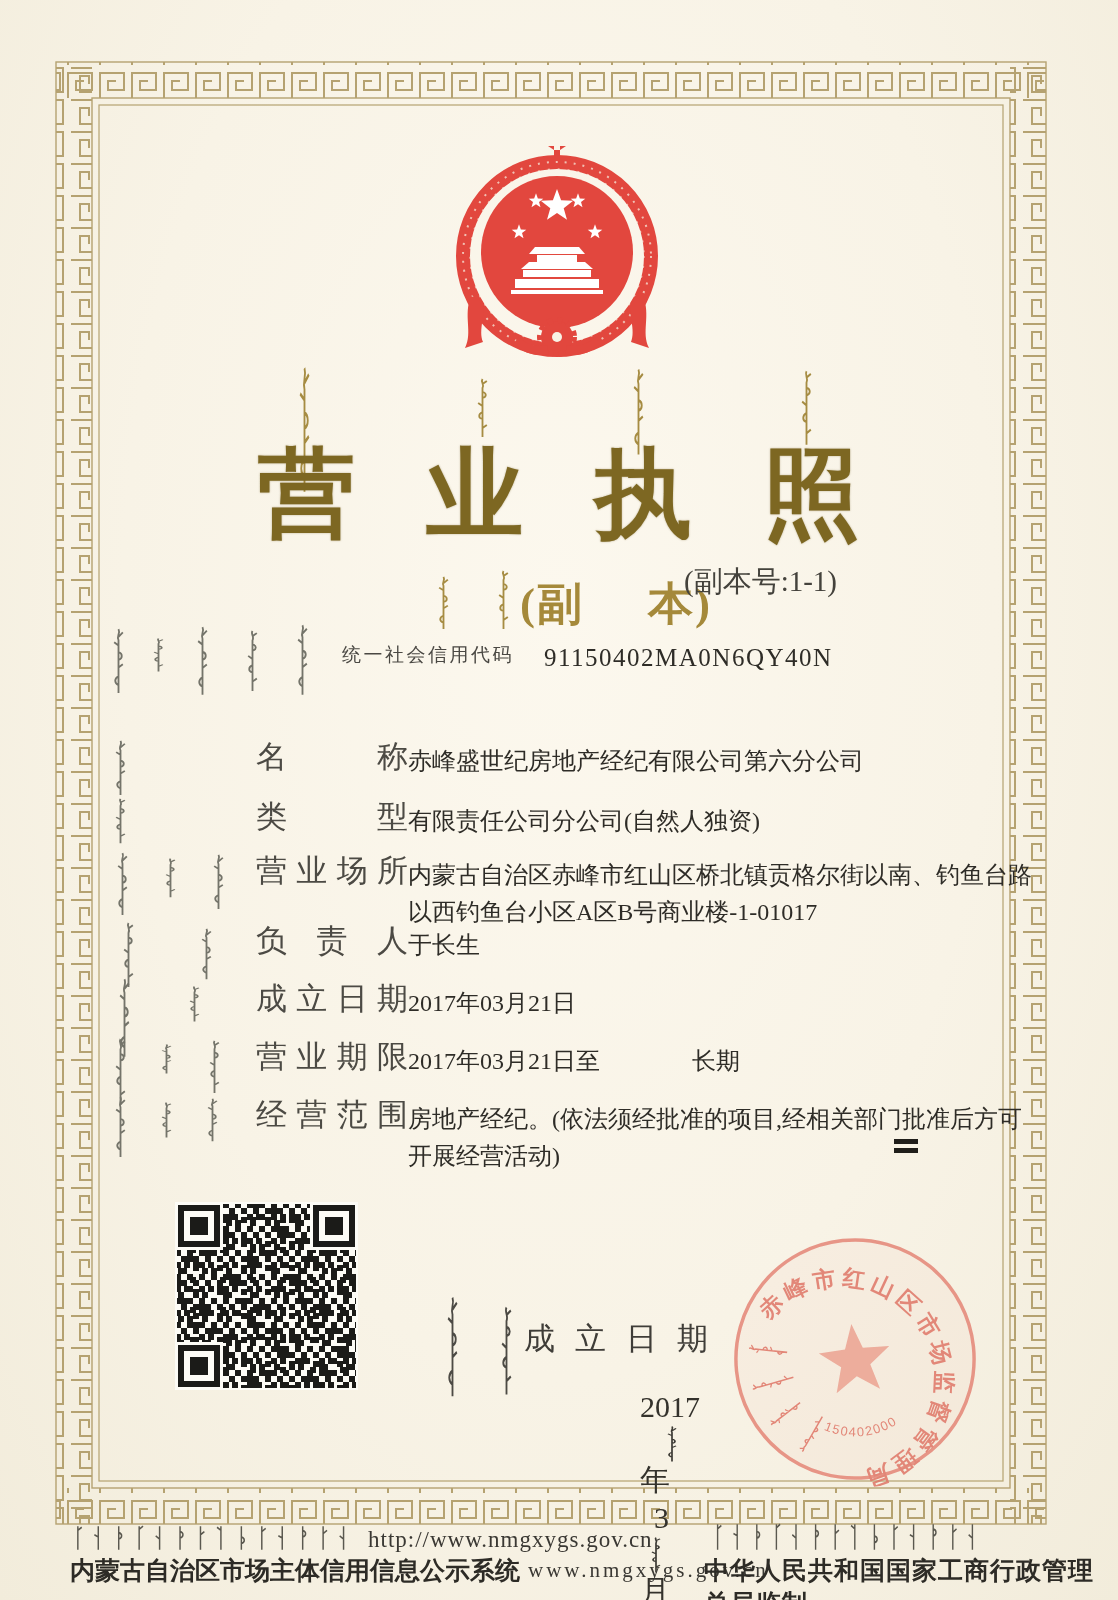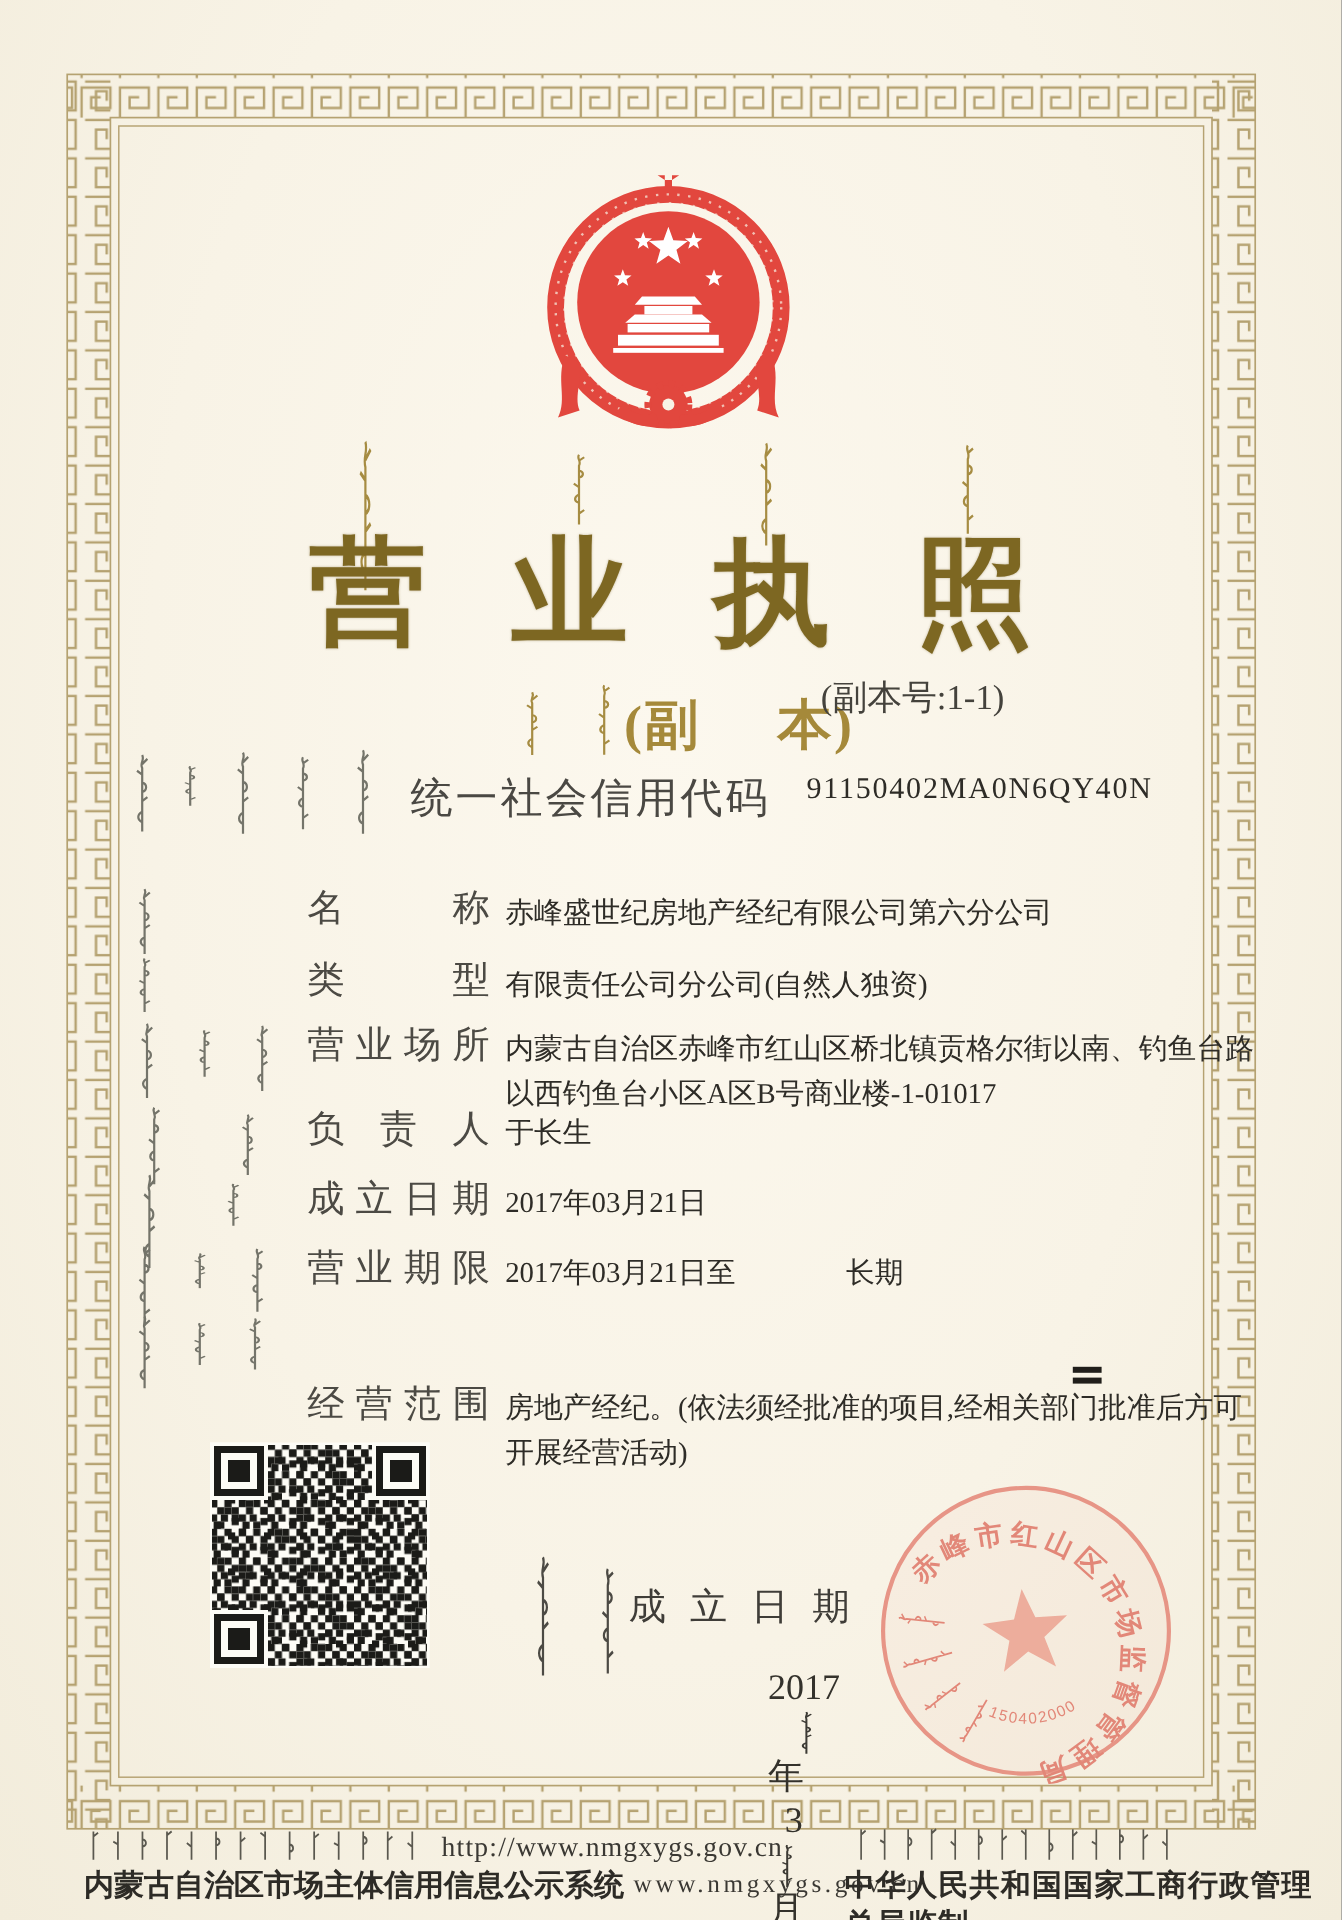--- a/index.html
+++ b/index.html
@@ -9,25 +9,25 @@
   svg.abs{position:absolute;}
   .mg{position:absolute;width:13px;color:#74746a;}
   .mg.gold{color:#a68c42;}
   .mg.dark{color:#4c4a44;}
   .title-row{position:absolute;left:258px;top:444px;width:602px;display:flex;justify-content:space-between;}
   .title-row span{font-size:97px;line-height:1.05;font-weight:bold;color:#7d6722;
                   text-shadow:0 0 2px rgba(104,82,24,.45);}
   .copy-gold{position:absolute;font-size:45px;color:#a5893a;font-weight:bold;letter-spacing:2px;}
   .copy-num{position:absolute;left:684px;top:562px;font-size:29px;color:#44423c;}
   .credit-row{position:absolute;left:342px;top:642px;display:flex;align-items:flex-start;}
-  .credit-row .clbl{font-size:35px;letter-spacing:2.5px;color:#4a4843;}
+  .credit-row .clbl{font-size:19px;letter-spacing:2.5px;color:#4a4843;}
   .credit-row .cval{margin-left:30px;padding-top:2px;font-size:25px;letter-spacing:1.5px;color:#2e2c27;}
   .frow{position:absolute;left:256px;display:flex;align-items:flex-start;}
   .lbl{width:152px;flex:none;font-size:31px;color:#4c4a44;text-align:justify;text-align-last:justify;text-justify:inter-character;line-height:1.2;}
-  .val{margin-left:13px;width:630px;font-size:24px;line-height:37px;color:#2e2c27;padding-top:5px;}
+  .val{width:630px;font-size:24px;line-height:37px;color:#2e2c27;padding-top:5px;}
   .val .extra{margin-left:92px;}
   .reg-label{position:absolute;left:524px;top:1318px;font-size:31px;letter-spacing:20px;color:#3f3d38;}
   .date-row{position:absolute;left:640px;top:1390px;font-size:30px;color:#34322c;display:flex;align-items:flex-start;flex-direction:column;}
   .date-row .img{display:inline-block;width:12px;height:36px;position:relative;top:2px;}
   .ditto{position:absolute;left:894px;top:1139px;}
   .ditto i{display:block;width:24px;height:5px;background:#201e1a;margin-bottom:4px;}
   .footer-url{position:absolute;left:368px;top:1527px;font-size:23px;letter-spacing:1px;color:#3a3833;text-align:right;}
   .footer-l2{position:absolute;left:70px;top:1554px;color:#2d2b26;font-size:25px;font-weight:600;display:flex;align-items:flex-start;}
   .footer-l2 .www{margin-left:8px;font-weight:400;font-size:21px;letter-spacing:3px;padding-top:4px;color:#3a3833;}
   .footer-r{position:absolute;left:704px;top:1554px;font-size:25px;font-weight:600;letter-spacing:1px;color:#2d2b26;}
@@ -247,21 +247,21 @@
 
   <svg class="mg" style="left:114px;top:1096px;height:62px">
       <use href="#mgw" width="100%" height="100%"></use>
     </svg>
   <svg class="mg" style="left:160px;top:1102px;height:36px">
       <use href="#mgw2" width="100%" height="100%"></use>
     </svg>
   <svg class="mg" style="left:206px;top:1098px;height:44px">
       <use href="#mgw" width="100%" height="100%"></use>
     </svg>
-  <div class="frow" style="top:1151px">
+  <div class="frow" style="top:1096px">
     <span class="lbl">经营范围</span>
     <span class="val">房地产经纪。(依法须经批准的项目,经相关部门批准后方可开展经营活动)</span>
   </div>
   <div class="ditto">
       <i></i>
       <i></i>
     </div>
 
   <svg class="abs" style="left:175px;top:1202px" width="183" height="188" viewBox="0 0 183 188" shape-rendering="crispEdges">
     <rect x="0" y="0" width="183" height="188" fill="#fdfcf6"></rect>

